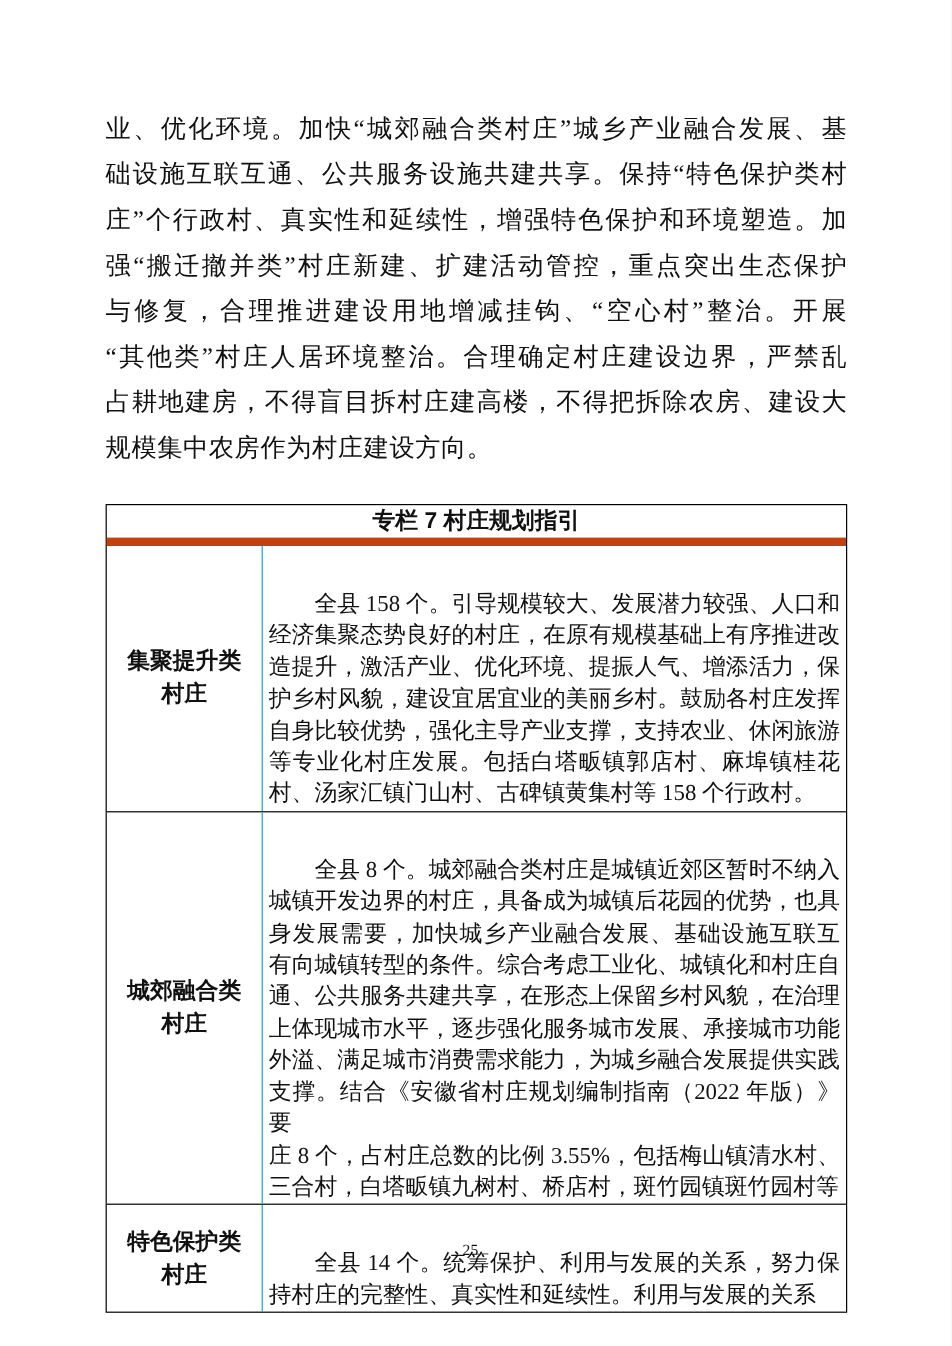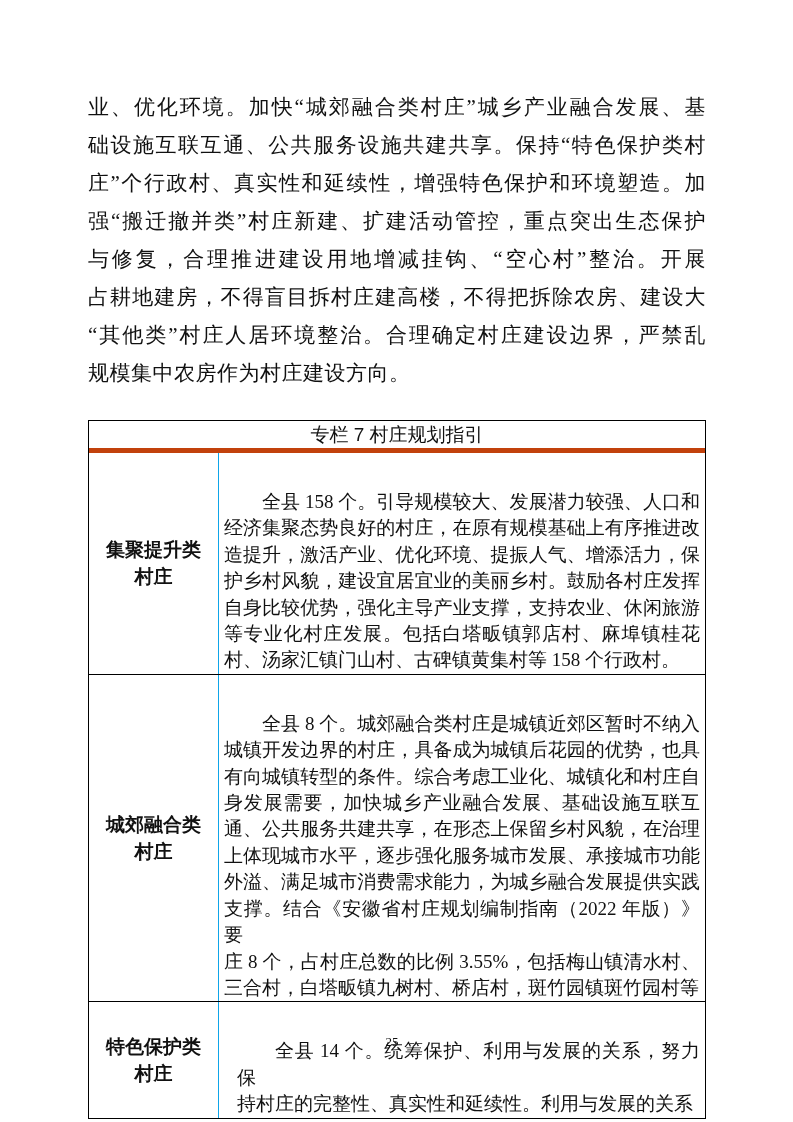--- a/index.html
+++ b/index.html
@@ -27,27 +27,27 @@
   
   .column-table {
     position:absolute;
     left:88px; top:420px; width:616px;
     border:1px solid #000;
     font-size:19px;
   }
   .tbl-title {
     height:27px; line-height:27px;
     text-align:center;
-    font-weight:normal;
+    font-weight:bold;
     font-family:"Liberation Sans","DejaVu Sans",sans-serif;
     font-size:19px;
-    border-bottom:5px solid #c2410c;
+    border-bottom:7px solid #c2410c;
   }
   .trow { display:flex; border-bottom:1px solid #000; }
-  .trow:last-child { border-bottom:none;gap:13px; }
+  .trow:last-child { border-bottom:none; }
   .label-cell {
     width:129px; flex:0 0 129px;
     border-right:1px solid #0ea5e9;
     display:flex; flex-direction:column;
     align-items:center; justify-content:center;
     font-weight:bold;
     font-family:"Liberation Sans","DejaVu Sans",sans-serif;
     font-size:19px; line-height:27px;
     text-align:center;
   }
@@ -72,22 +72,22 @@
 <body>
 
 <div class="page">
 
   <div class="body-text lines">
       <div class="tline">业、优化环境。加快“城郊融合类村庄”城乡产业融合发展、基</div>
       <div class="tline">础设施互联互通、公共服务设施共建共享。保持“特色保护类村</div>
       <div class="tline">庄”个行政村、真实性和延续性，增强特色保护和环境塑造。加</div>
       <div class="tline">强“搬迁撤并类”村庄新建、扩建活动管控，重点突出生态保护</div>
       <div class="tline">与修复，合理推进建设用地增减挂钩、“空心村”整治。开展</div>
+      <div class="tline">“其他类”村庄人居环境整治。合理确定村庄建设边界，严禁乱</div>
       <div class="tline">占耕地建房，不得盲目拆村庄建高楼，不得把拆除农房、建设大</div>
-      <div class="tline">“其他类”村庄人居环境整治。合理确定村庄建设边界，严禁乱</div>
       <div class="tline">规模集中农房作为村庄建设方向。</div>
     </div>
 
   <div class="column-table">
     <div class="tbl-title">专栏 7 村庄规划指引</div>
     <div>
 
         <div class="trow">
           <div class="label-cell">
             <div class="tline">集聚提升类</div>
@@ -105,22 +105,22 @@
         </div>
 
         <div class="trow">
           <div class="label-cell">
             <div class="tline">城郊融合类</div>
             <div class="tline">村庄</div>
           </div>
           <div class="content-cell">
             <div class="tline">全县 8 个。城郊融合类村庄是城镇近郊区暂时不纳入</div>
             <div class="tline">城镇开发边界的村庄，具备成为城镇后花园的优势，也具</div>
+            <div class="tline">身发展需要，加快城乡产业融合发展、基础设施互联互</div>
             <div class="tline">有向城镇转型的条件。综合考虑工业化、城镇化和村庄自</div>
-            <div class="tline">身发展需要，加快城乡产业融合发展、基础设施互联互</div>
             <div class="tline">通、公共服务共建共享，在形态上保留乡村风貌，在治理</div>
             <div class="tline">上体现城市水平，逐步强化服务城市发展、承接城市功能</div>
             <div class="tline">外溢、满足城市消费需求能力，为城乡融合发展提供实践</div>
             <div class="tline">支撑。结合《安徽省村庄规划编制指南（2022 年版）》要</div>
             <div class="tline">庄 8 个，占村庄总数的比例 3.55%，包括梅山镇清水村、</div>
             <div class="tline">三合村，白塔畈镇九树村、桥店村，斑竹园镇斑竹园村等</div>
           </div>
         </div>
 
         <div class="trow">

